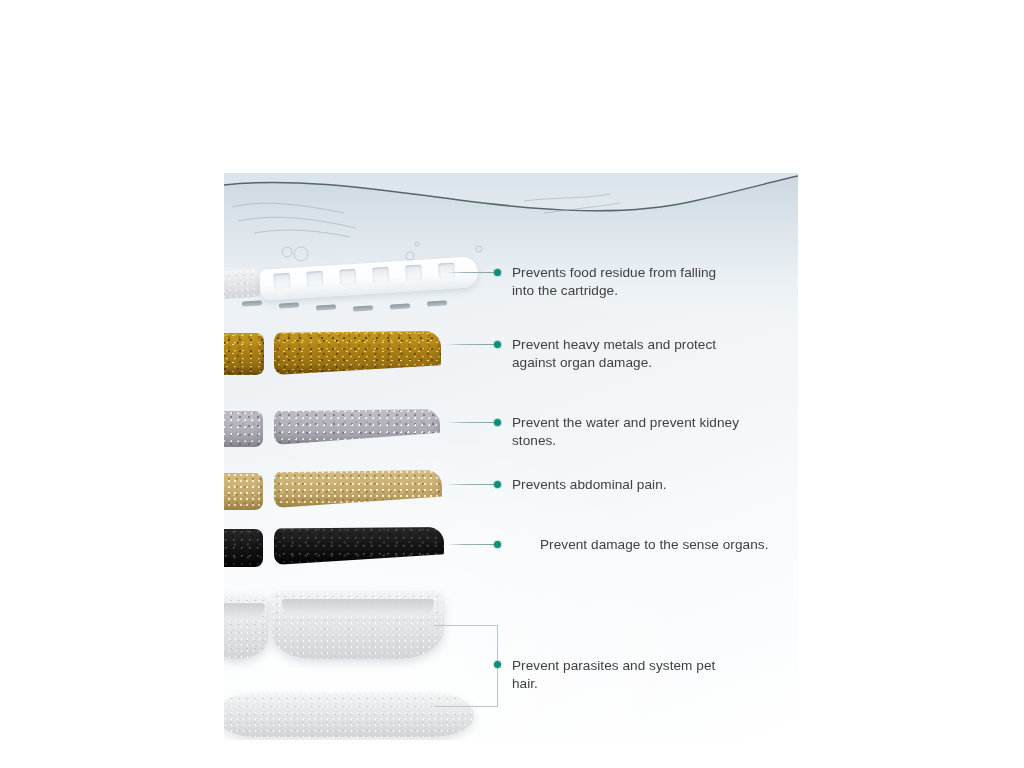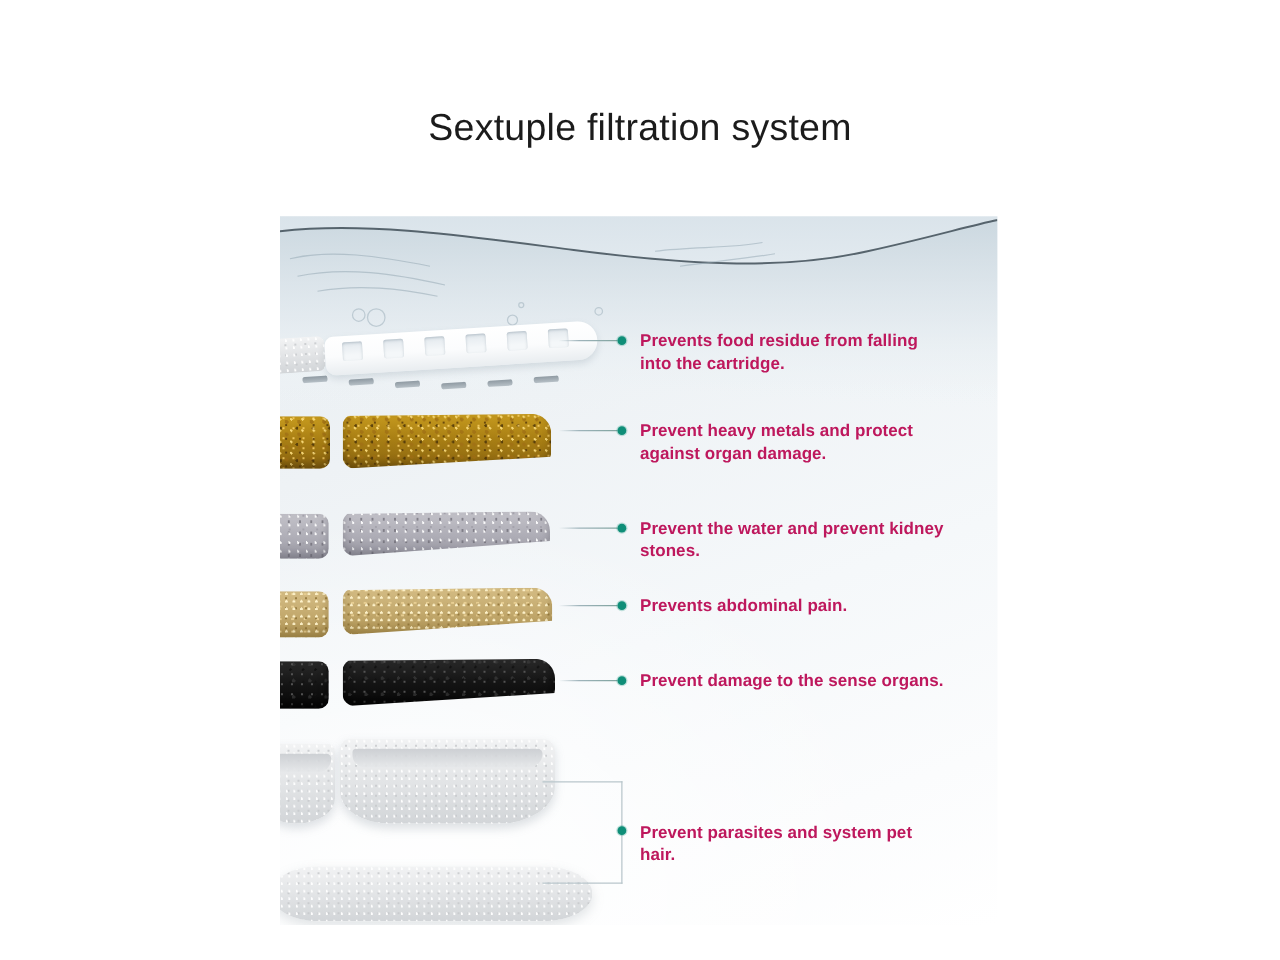--- a/index.html
+++ b/index.html
@@ -154,40 +154,38 @@
   .dot{
     position:absolute;
     width:7px;height:7px;border-radius:50%;
     background:#0f8e78;
     box-shadow:0 0 0 1px rgba(15,142,120,.25);
   }
   .ctext{
     position:absolute;
     font-size:13.6px;
     line-height:18px;
-    color:#be185d;
+    color:#404040;
     letter-spacing:.05px;
     white-space:pre-line;
-    font-weight:bold;
   }
 
   
   .bracket{
     position:absolute;
     border:1px solid #b9c6cb;
     border-left:none;
     background:transparent;
   }
 </style>
 </head>
 <body>
 
 <div id="stage">
 
-  <div class="title">Sextuple filtration system</div>
 
   <div class="panel">
 
     <div class="water-body"></div>
     <svg class="water-svg" viewBox="0 0 574 160" preserveAspectRatio="none">
       <defs>
         <linearGradient id="wfill" x1="0" y1="0" x2="0" y2="1">
           <stop offset="0%" stop-color="#c9d6de" stop-opacity="0.85"></stop>
           <stop offset="55%" stop-color="#e3eaef" stop-opacity="0.65"></stop>
           <stop offset="100%" stop-color="#f2f6f8" stop-opacity="0"></stop>
@@ -276,21 +274,21 @@
 
   <div class="callout">
     <div class="lead" style="left:447px;top:484px;width:47px;"></div>
     <div class="dot" style="left:494px;top:481px;"></div>
     <div class="ctext" style="left:512px;top:476px;width:275px;">Prevents abdominal pain.</div>
   </div>
 
   <div class="callout">
     <div class="lead" style="left:447px;top:544px;width:47px;"></div>
     <div class="dot" style="left:494px;top:541px;"></div>
-    <div class="ctext" style="left:512px;top:536px;width:285px;">Prevent damage to the sense organs.</div>
+    <div class="ctext" style="left:540px;top:536px;width:285px;">Prevent damage to the sense organs.</div>
   </div>
 
   <div class="callout">
     <div class="bracket" style="left:434px;top:625px;width:63px;height:80px;"></div>
     <div class="dot" style="left:494px;top:661px;"></div>
     <div class="ctext" style="left:512px;top:657px;width:270px;">Prevent parasites and system pet
 hair.</div>
   </div>
 
 </div>

